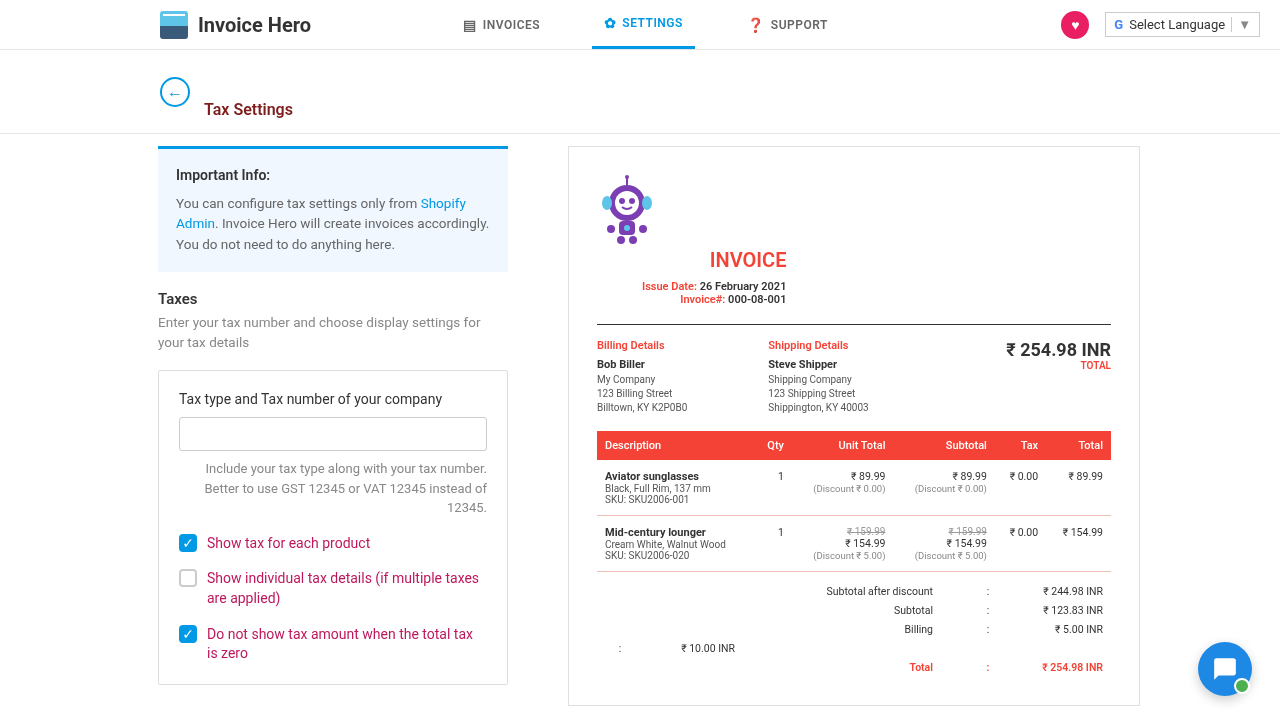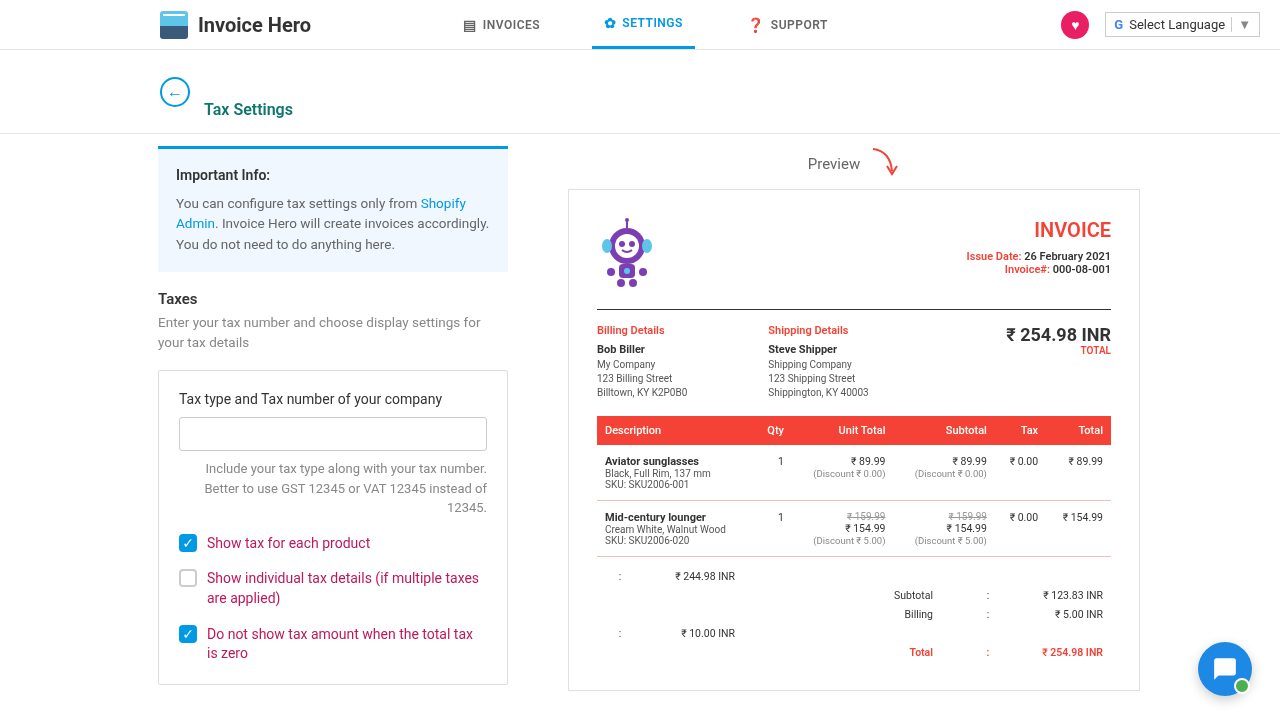--- a/index.html
+++ b/index.html
@@ -15,21 +15,21 @@
 .nav-tab.active { color: #0099e5; border-bottom: 3px solid #0099e5; }
 .nav-tab .ticon { font-size: 14px; }
 .right-area { margin-left: auto; display: flex; align-items: center; gap: 16px; }
 .heart-btn { width: 28px; height: 28px; border-radius: 50%; background: #e91e63; display: flex; align-items: center; justify-content: center; color: #fff; cursor: pointer; }
 .lang-sel { display: flex; align-items: center; gap: 6px; border: 1px solid #ccc; padding: 4px 8px; font-size: 13px; cursor: pointer; }
 .g-icon { font-weight: bold; }
 .g-blue{color:#4285F4}
 
 .subhead { border-bottom: 1px solid #e5e5e5; padding: 14px 0 14px 160px; display: flex; align-items: center; gap: 14px; }
 .back-btn { width: 30px; height: 30px; border: 2px solid #0099e5; border-radius: 50%; display: flex; align-items: center; justify-content: center; color: #0099e5; cursor: pointer; font-size: 16px; }
-.page-title { font-size: 16px; font-weight: 600; color: #0f766e; margin-top: 36px; }
+.page-title { font-size: 16px; font-weight: 600; color: #7f1d1d; margin-top: 36px; }
 
 .content { display: flex; padding: 12px 140px 20px 158px; gap: 60px; align-items: flex-start; }
 .left-col { width: 350px; flex-shrink: 0; }
 .info-box { background: #f0f7ff; border-top: 3px solid #0099e5; padding: 18px; margin-bottom: 18px; }
 .info-title { font-weight: 600; margin-bottom: 10px; font-size: 14px; }
 .info-text { color: #666; line-height: 1.5; font-size: 13.5px; }
 .info-text a { color: #0099e5; text-decoration: none; }
 
 .section-heading { font-weight: 600; font-size: 15px; margin-bottom: 4px; }
 .section-sub { color: #888; font-size: 13.5px; line-height: 1.5; margin-bottom: 18px; }
@@ -43,21 +43,21 @@
 .cb.checked { background: #0099e5; color: #fff; }
 .cb.unchecked { border-color: #ccc; }
 .cb-label { font-size: 14px; color: #be185d; line-height: 1.4; }
 
 .right-col { flex: 1; }
 .preview-header { text-align: center; margin-bottom: 8px; display: flex; align-items: center; justify-content: center; gap: 10px; }
 .preview-label { color: #666; font-size: 15px; }
 .arrow-svg { width: 30px; height: 35px; }
 
 .invoice-preview { border: 1px solid #e0e0e0; padding: 28px; background: #fff; font-size: 11px; }
-.inv-top { display: flex; justify-content: space-between; align-items: flex-start; margin-bottom: 18px; }
+.inv-top { display: flex; justify-content: space-between; align-items: flex-start; margin-bottom: 18px; flex-direction: column; }
 .robot { width: 60px; }
 .inv-title-area { text-align: right; }
 .inv-title { color: #f44336; font-size: 20px; font-weight: 600; margin-bottom: 8px; }
 .inv-meta { font-size: 11px; }
 .inv-meta .label { color: #f44336; font-weight: 600; padding-left: 45px; }
 .inv-meta .val { font-weight: 600; }
 .inv-hr { border: none; border-top: 1px solid #333; margin: 8px 0 14px; }
 
 .inv-addresses { display: flex; margin-bottom: 16px; }
 .addr-col { flex: 1; }
@@ -155,27 +155,20 @@
         <div class="cb-label">Show individual tax details (if multiple taxes are applied)</div>
       </div>
       <div class="checkbox-row" style="margin-bottom:0;">
         <div class="cb checked">✓</div>
         <div class="cb-label">Do not show tax amount when the total tax is zero</div>
       </div>
     </div>
   </div>
 
   <div class="right-col">
-    <div class="preview-header">
-      <span class="preview-label">Preview</span>
-      <svg class="arrow-svg" viewBox="0 0 30 35">
-        <path d="M 3 3 Q 20 5 22 25" stroke="#f44336" stroke-width="2" fill="none"></path>
-        <path d="M 17 20 L 22 28 L 27 20" stroke="#f44336" stroke-width="2" fill="none"></path>
-      </svg>
-    </div>
 
     <div class="invoice-preview">
       <div class="inv-top">
         <div class="robot">
           <svg viewBox="0 0 60 70" width="60" height="70">
             <line x1="30" y1="2" x2="30" y2="10" stroke="#7b3fb3" stroke-width="2"></line>
             <circle cx="30" cy="2" r="2" fill="#7b3fb3"></circle>
             <circle cx="30" cy="28" r="18" fill="#7b3fb3"></circle>
             <circle cx="30" cy="28" r="12" fill="#fff"></circle>
             <circle cx="25" cy="26" r="3" fill="#7b3fb3"></circle>
@@ -274,20 +267,21 @@
               <div class="disc">(Discount ₹ 5.00)</div>
             </td>
             <td>₹ 0.00</td>
             <td>₹ 154.99</td>
           </tr>
         </tbody>
       </table>
 
       <div class="summary">
         <div class="summary-row">
+          <div class="slabel">Subtotal after discount</div>
           <div class="scolon">:</div>
           <div class="sval">₹ 244.98 INR</div>
         </div>
         <div class="summary-row">
           <div class="slabel">Subtotal</div>
           <div class="scolon">:</div>
           <div class="sval">₹ 123.83 INR</div>
         </div>
         <div class="summary-row">
           <div class="slabel">Billing</div>

